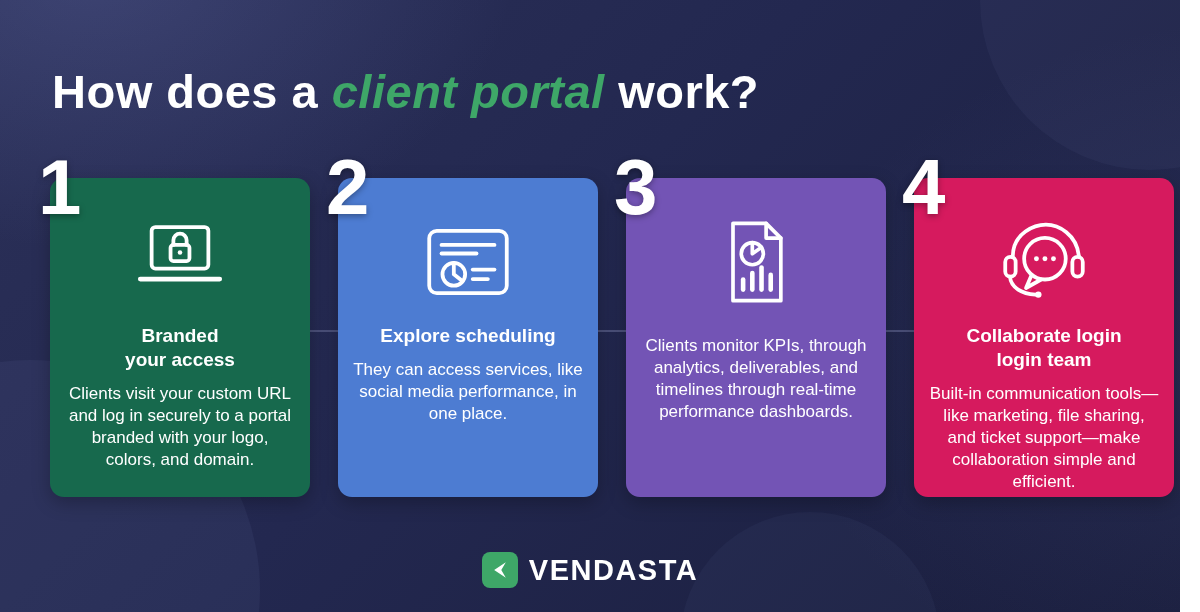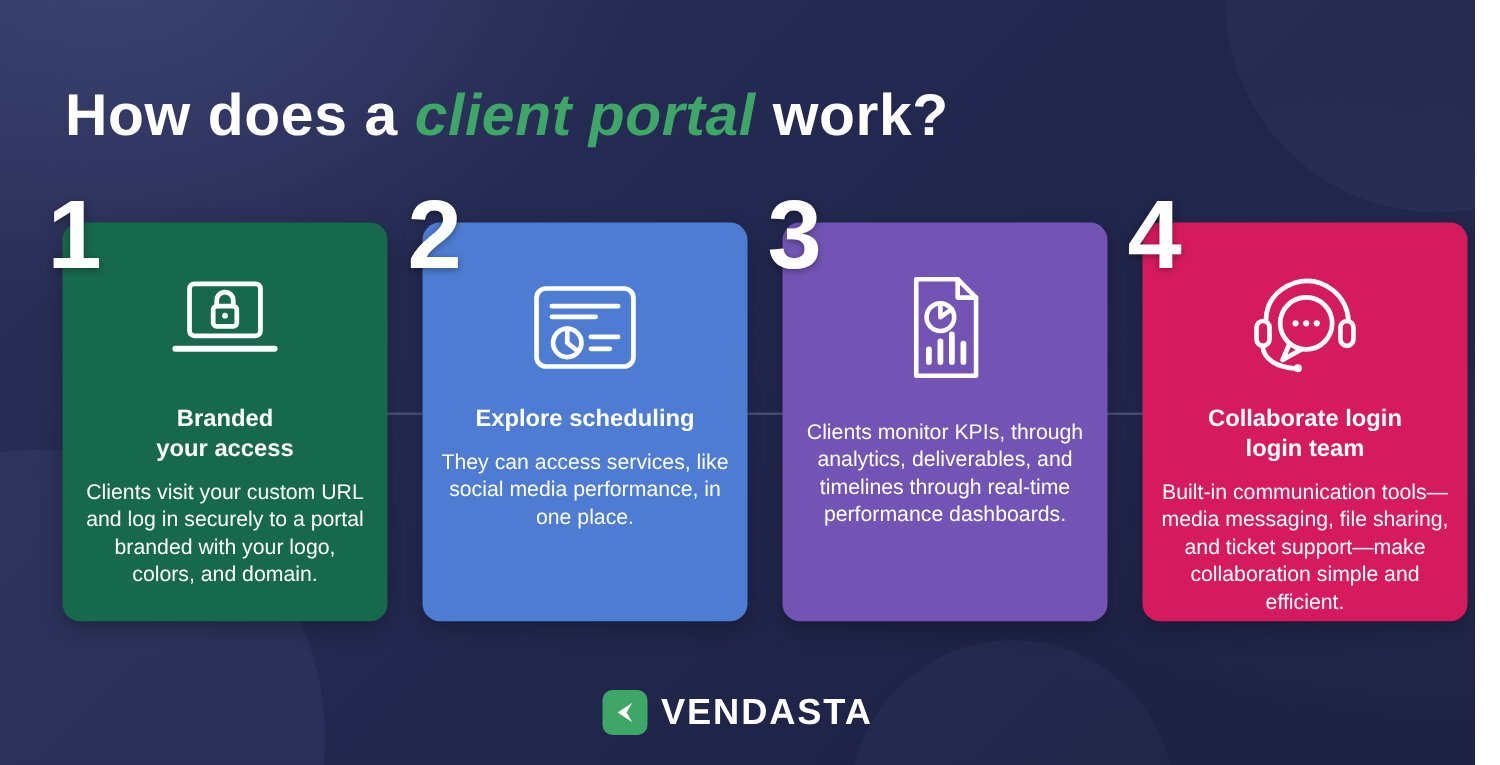--- a/index.html
+++ b/index.html
@@ -149,21 +149,21 @@
           <circle cx="56" cy="44" r="2.6" fill="#ffffff" stroke="none"></circle>
           <circle cx="65" cy="44" r="2.6" fill="#ffffff" stroke="none"></circle>
           <path d="M19 63 c1 12 13 18 27 19"></path>
           <circle cx="49" cy="82" r="3.4" fill="#ffffff" stroke="none"></circle>
         </svg>
       </div>
       <div class="card-title">
         <div>Collaborate login</div>
         <div>login team</div>
       </div>
-      <div class="card-body">Built-in communication tools—media messaging, file sharing, and ticket support—make collaboration simple and efficient.</div>
+      <div class="card-body">Built-in communication tools—like marketing, file sharing, and ticket support—make collaboration simple and efficient.</div>
     </div>
   </div>
 
   <div class="footer">
     <div class="logo-mark" style="background: rgb(62, 167, 104);">
       <svg width="22" height="22" viewBox="0 0 34 34" fill="#ffffff">
         <path d="M26 5 L8 17 L26 29 L19 17 Z"></path>
       </svg>
     </div>
     <div class="brand-text">VENDASTA</div>

